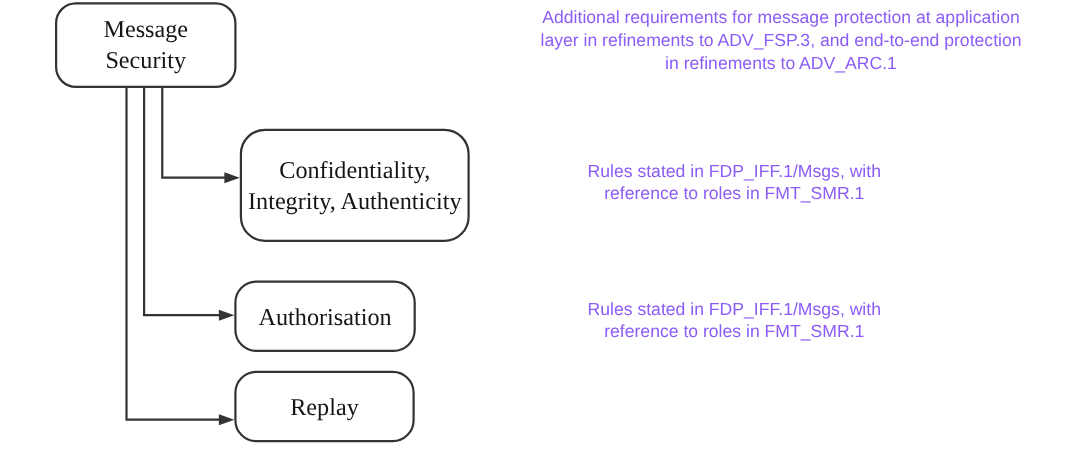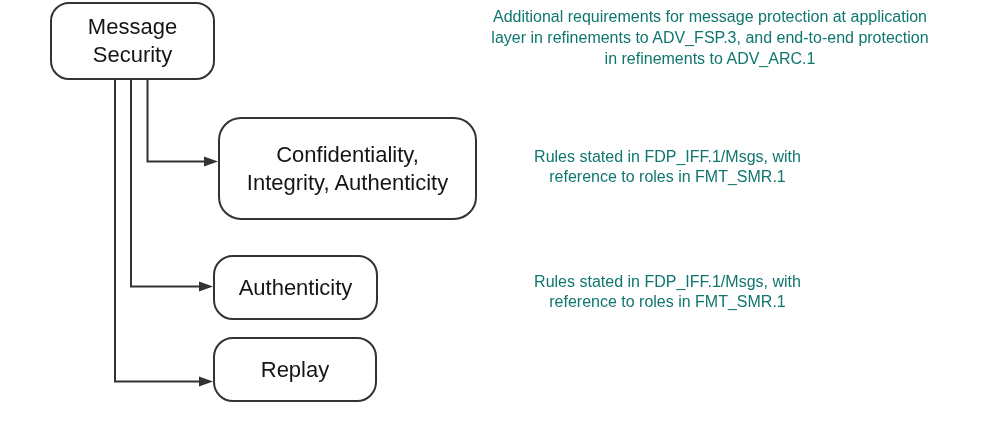--- a/index.html
+++ b/index.html
@@ -31,32 +31,33 @@
     display: flex;
     align-items: center;
     justify-content: center;
     text-align: center;
   }
   .node .label {
     font-size: 22px;
     line-height: 28px;
     white-space: pre-line;
     color: #151515;
+    font-family: Liberation Serif, serif;
   }
   #node-root {
     left: 50px;
     top: 2px;
     width: 165px;
     height: 78px;
     border-radius: 19px;
   }
   #node-conf {
     left: 218px;
     top: 117px;
-    width: 259px;
+    width: 209px;
     height: 103px;
     border-radius: 23px;
   }
   #node-auth {
     left: 213px;
     top: 255px;
     width: 165px;
     height: 65px;
     border-radius: 20px;
   }
@@ -64,21 +65,21 @@
     left: 213px;
     top: 337px;
     width: 164px;
     height: 65px;
     border-radius: 20px;
   }
   .note {
     position: absolute;
     font-size: 16px;
     white-space: pre-line;
-    color: #0f766e;
+    color: #8b5cf6;
   }
   #note-root {
     left: 430px;
     top: 6px;
     width: 560px;
     line-height: 21px;
     text-align: center;
   }
   #note-conf {
     left: 495px;
@@ -125,21 +126,21 @@
     <span class="label">Message
 Security</span>
   </div>
 
   <div class="node" id="node-conf">
     <span class="label">Confidentiality,
 Integrity, Authenticity</span>
   </div>
 
   <div class="node" id="node-auth">
-    <span class="label">Authenticity</span>
+    <span class="label">Authorisation</span>
   </div>
 
   <div class="node" id="node-replay">
     <span class="label">Replay</span>
   </div>
 
   <div class="note" id="note-root">Additional requirements for message protection at application
 layer in refinements to ADV_FSP.3, and end-to-end protection
 in refinements to ADV_ARC.1</div>
 

